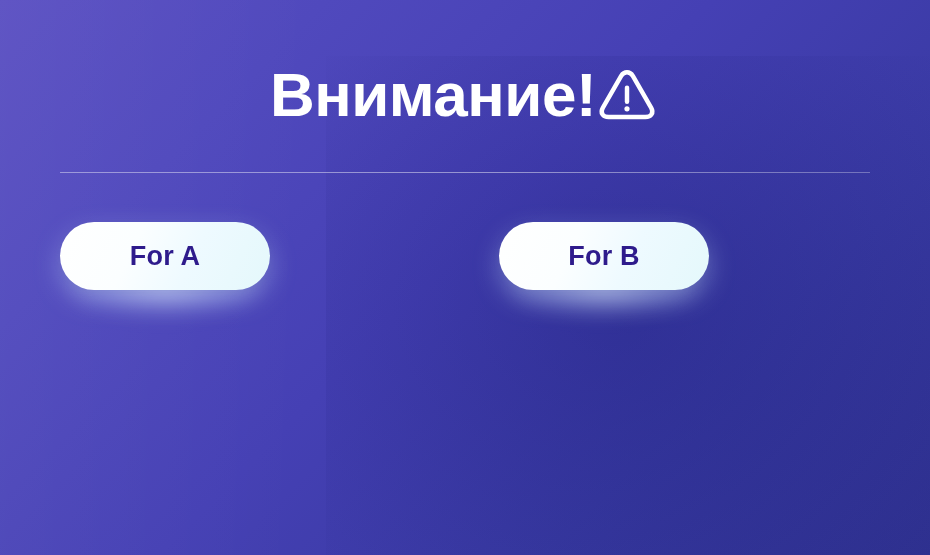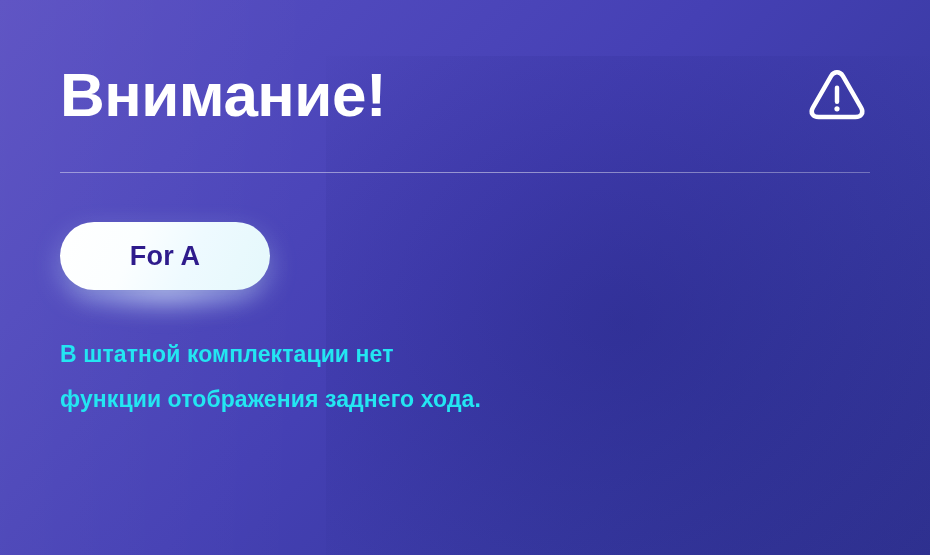--- a/index.html
+++ b/index.html
@@ -46,21 +46,21 @@
 
   
   .header {
     position: absolute;
     left: 60px;
     top: 52px;
     right: 56px;
     height: 86px;
     display: flex;
     align-items: center;
-    justify-content: space-between;
+    justify-content: center;
   }
 
   .page-title {
     margin: 0;
     color: #ffffff;
     font-size: 62px;
     line-height: 1;
     font-weight: bold;
     letter-spacing: -0.5px;
     white-space: nowrap;
@@ -172,21 +172,24 @@
 
   <div class="divider"></div>
 
   <div class="columns">
 
     <div class="column column--left">
       <span class="pill-wrap">
         <span class="pill-glow"></span>
         <button type="button" class="pill">For A</button>
       </span>
-      <p class="body-text">В штатной комплектации нет функции отображения заднего хода.</p>
     </div>
 
     <div class="column column--right">
+      <span class="pill-wrap">
+        <span class="pill-glow"></span>
+        <button type="button" class="pill">For B</button>
+      </span>
     </div>
 
   </div>
 
 </div>
 
 </body></html>

